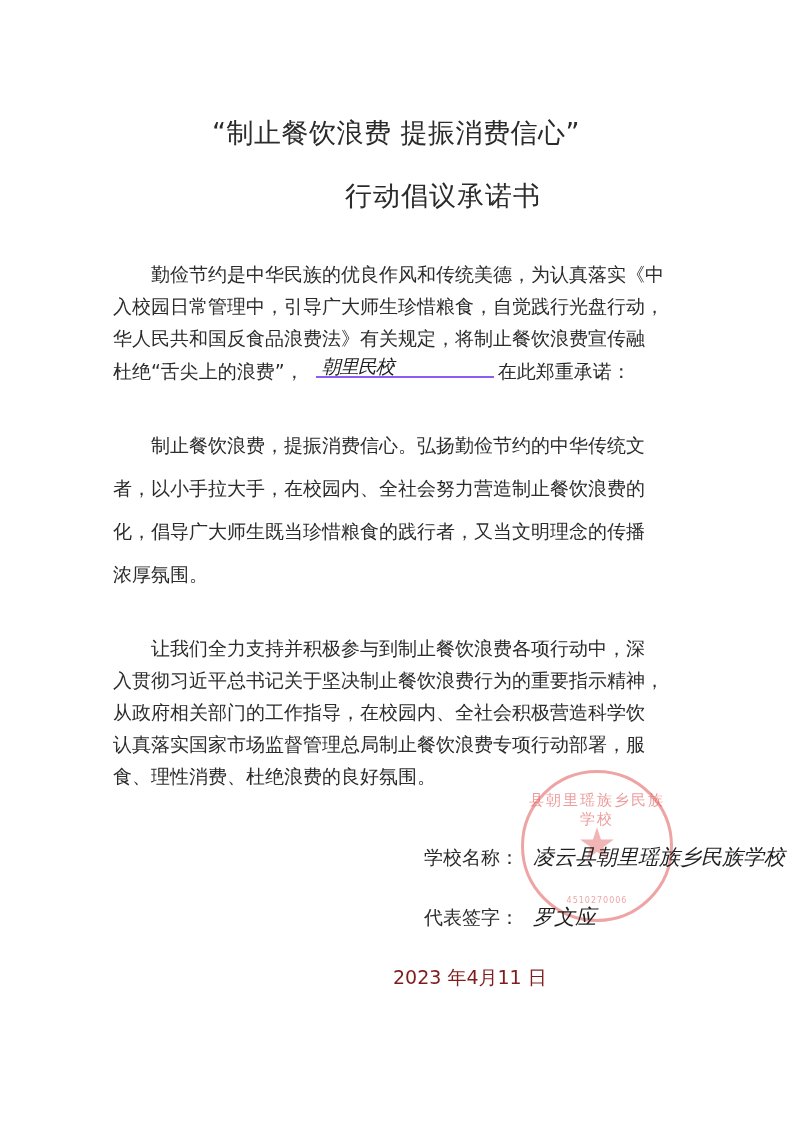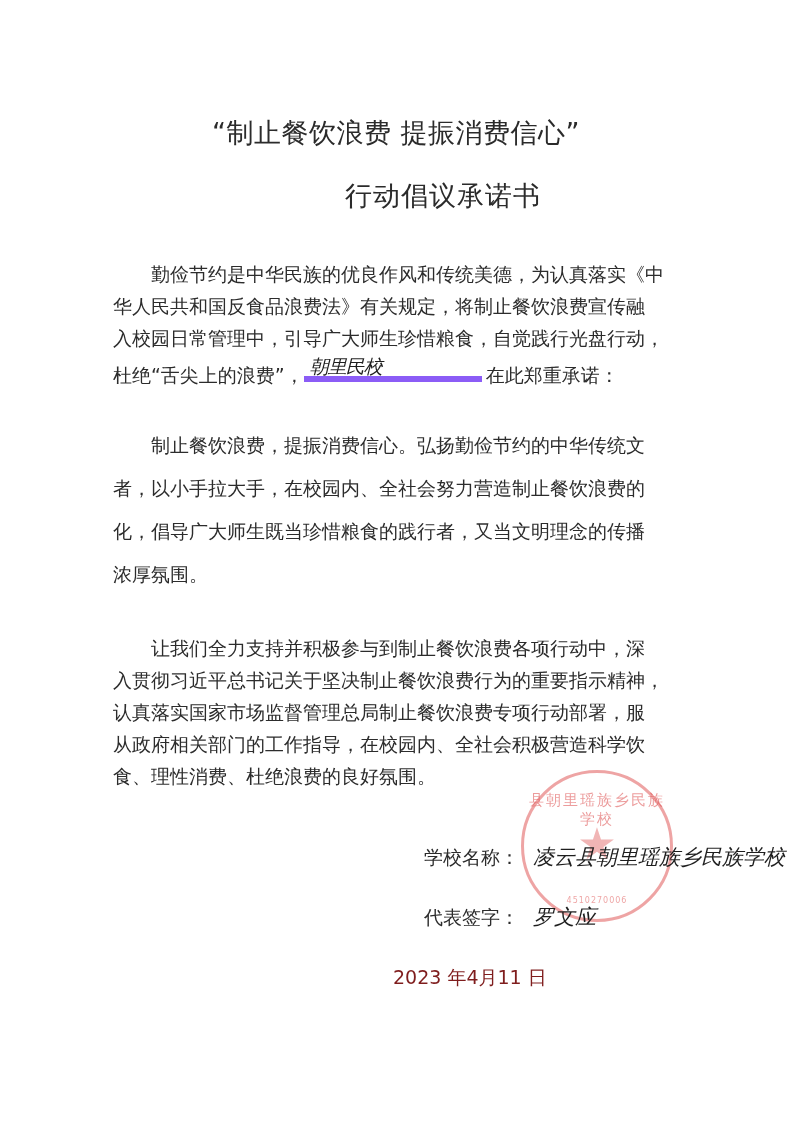--- a/index.html
+++ b/index.html
@@ -8,22 +8,22 @@
   .title1 { position: absolute; top: 115px; left: 0; width: 792px; text-align: center;
             font-size: 27px; letter-spacing: 0.5px; color: #2b2b2b; }
   .title2 { position: absolute; top: 178px; left: 0; width: 792px; text-align: center;
             font-size: 27px; letter-spacing: 1px; color: #2b2b2b; margin-left: 47px; }
   .para { position: absolute; left: 113px; width: 520px; font-size: 19px; color: #2c2c2c; }
   .p1 { top: 258px; line-height: 32px; }
   .p2 { top: 424px; line-height: 43px; }
   .p3 { top: 597px; line-height: 32px; margin-top: 35px; }
   .line { display: block; white-space: nowrap; }
   .indent { padding-left: 38px; }
-  .sig-inline { display: inline-block; width: 178px; border-bottom: 6px solid #8b5cf6; position: relative;
-                height: 22px; vertical-align: baseline; margin-left: 0; margin-right: 4px; }
+  .sig-inline { display: inline-block; width: 178px; border-bottom: 2px solid #8b5cf6; position: relative;
+                height: 22px; vertical-align: baseline; margin-left: 12px; margin-right: 4px; }
   .hand { font-family: "DejaVu Serif", serif; font-style: italic; color: #1e1e1e; }
   .sig-inline .hand { position: absolute; left: 6px; top: -4px; font-size: 19px; letter-spacing: -1px; }
   .stamp { position: absolute; left: 521px; top: 770px; width: 152px; height: 152px; border-radius: 50%;
            border: 3px solid rgba(224, 90, 90, 0.55); box-sizing: border-box; }
   .stamp-star { position: absolute; left: 50%; top: 48%; transform: translate(-50%, -50%);
                 font-size: 44px; color: rgba(224, 90, 90, 0.45); }
   .stamp-text { position: absolute; left: 0; top: 18px; width: 100%; text-align: center;
                 font-size: 15px; color: rgba(224, 90, 90, 0.6); letter-spacing: 2px; }
   .stamp-code { position: absolute; left: 0; bottom: 14px; width: 100%; text-align: center;
                 font-size: 8px; color: rgba(224, 90, 90, 0.55); letter-spacing: 1px; }
@@ -35,39 +35,39 @@
 </style>
 </head>
 <body>
 
 <div>
   <div class="title1">“制止餐饮浪费  提振消费信心”</div>
   <div class="title2">行动倡议承诺书</div>
 
   <div class="para p1">
     <span class="line indent">勤俭节约是中华民族的优良作风和传统美德，为认真落实《中</span>
+    <span class="line">入校园日常管理中，引导广大师生珍惜粮食，自觉践行光盘行动，</span>
     <span class="line">华人民共和国反食品浪费法》有关规定，将制止餐饮浪费宣传融</span>
-    <span class="line">入校园日常管理中，引导广大师生珍惜粮食，自觉践行光盘行动，</span>
     <span class="line">
       <span>杜绝“舌尖上的浪费”，</span><span class="sig-inline"><span class="hand">朝里民校</span></span><span>在此郑重承诺：</span>
     </span>
   </div>
 
   <div class="para p2">
     <span class="line indent">制止餐饮浪费，提振消费信心。弘扬勤俭节约的中华传统文</span>
     <span class="line">者，以小手拉大手，在校园内、全社会努力营造制止餐饮浪费的</span>
     <span class="line">化，倡导广大师生既当珍惜粮食的践行者，又当文明理念的传播</span>
     <span class="line">浓厚氛围。</span>
   </div>
 
   <div class="para p3">
     <span class="line indent">让我们全力支持并积极参与到制止餐饮浪费各项行动中，深</span>
     <span class="line">入贯彻习近平总书记关于坚决制止餐饮浪费行为的重要指示精神，</span>
+    <span class="line">从政府相关部门的工作指导，在校园内、全社会积极营造科学饮</span>
     <span class="line">认真落实国家市场监督管理总局制止餐饮浪费专项行动部署，服</span>
-    <span class="line">从政府相关部门的工作指导，在校园内、全社会积极营造科学饮</span>
     <span class="line">食、理性消费、杜绝浪费的良好氛围。</span>
   </div>
 
   <div class="stamp">
     <div class="stamp-text">县朝里瑶族乡民族学校</div>
     <div class="stamp-star">★</div>
     <div class="stamp-code">4510270006</div>
   </div>
 
   <div class="field school-row">

